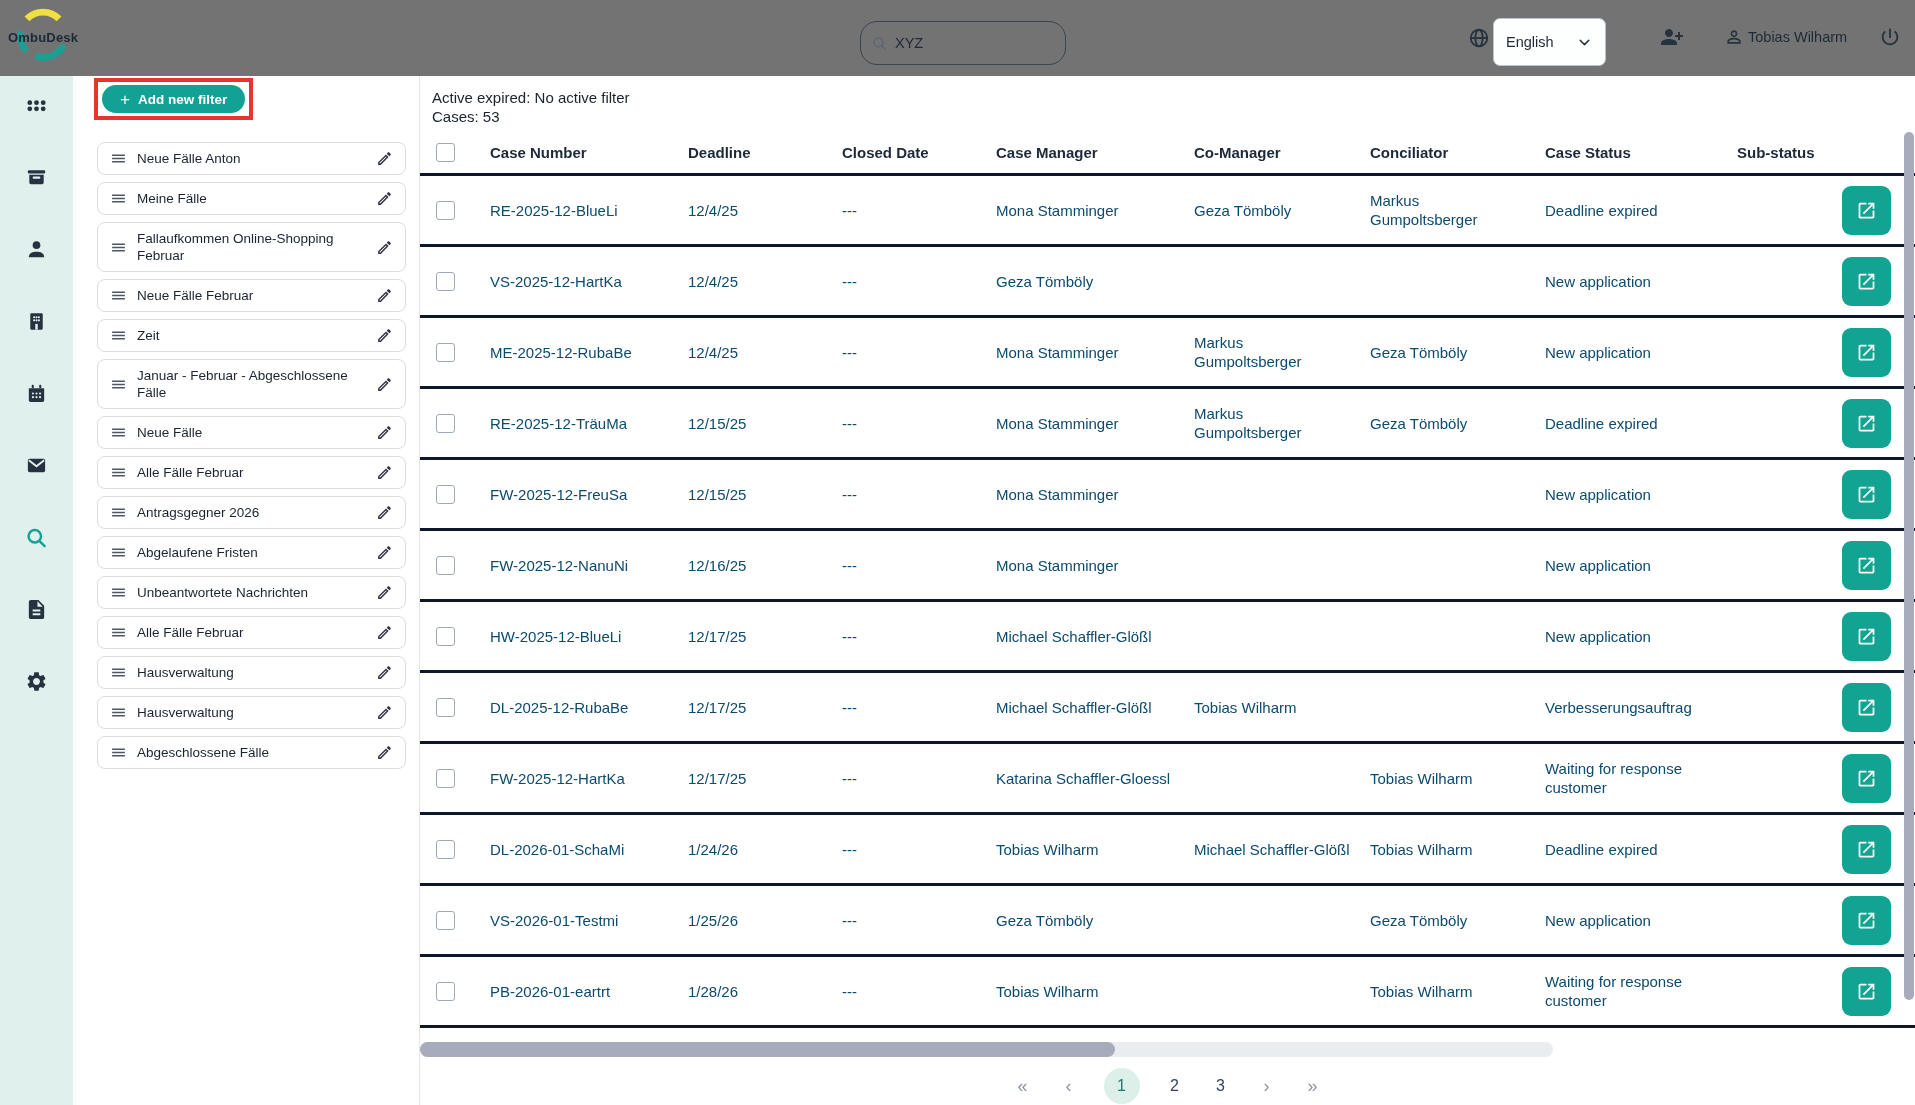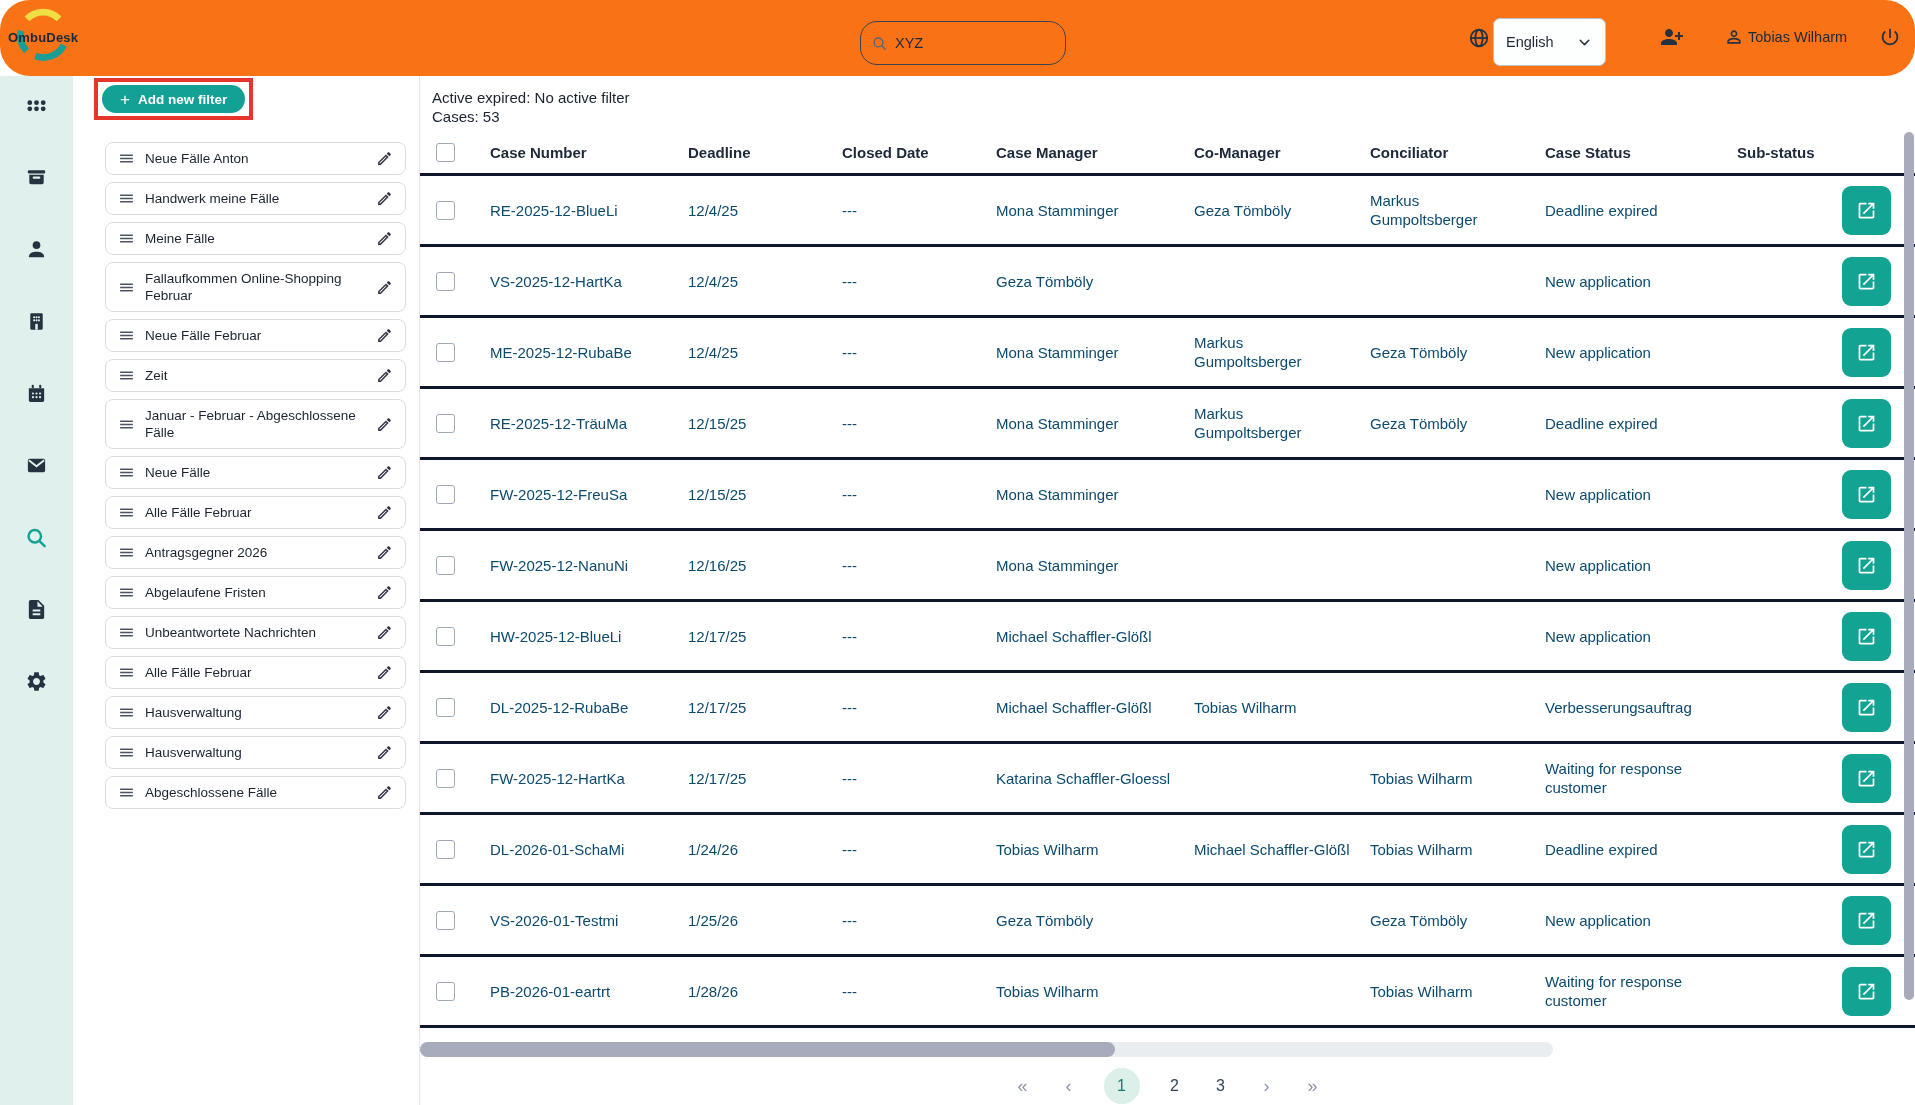--- a/index.html
+++ b/index.html
@@ -5,21 +5,21 @@
   * { box-sizing: border-box; margin:0; padding:0; }
   html,body { width:1915px; height:1105px; }
   body {
     font-family:"Liberation Sans", sans-serif;
     background:#ffffff;
     color:#212c3a;
     position:relative;
     overflow:hidden;
   }
   
-  .topbar{ position:absolute; top:0; left:0; width:1915px; height:76px; background:#f97316; z-index:5;border-radius:30px;}
+  .topbar{ position:absolute; top:0; left:0; width:1915px; height:76px; background:#737373; z-index:5;}
   .logo{ position:absolute; left:6px; top:4px; width:90px; height:64px; cursor:pointer;}
   .logo svg{ position:absolute; left:8px; top:2px;}
   .logo-text{ position:absolute; left:2px; top:26px; font-size:13px; font-weight:bold; color:#1d2936; letter-spacing:.2px;}
   .searchbox{ position:absolute; left:860px; top:21px; width:206px; height:44px; border:1.6px solid #3a4452; border-radius:17px; display:flex; align-items:center; padding:0 10px; gap:7px; background:transparent;}
   .searchbox input{ border:none; outline:none; background:transparent; font-family:inherit; font-size:14.5px; font-weight:500; color:#20293a; width:150px;}
   .tb-icon{ color:#273240; display:inline-flex; align-items:center;}
   .globe{ position:absolute; left:1468px; top:27px;}
   .langbox{ position:absolute; left:1493px; top:18px; width:113px; height:48px; background:#fdfefe; border:1px solid #b9c4cc; border-radius:7px; display:flex; align-items:center; justify-content:space-between; padding:0 12px; cursor:pointer;}
   .langbox .lang-label{ font-size:14.5px; color:#1e2936;}
   .personadd{ position:absolute; left:1660px; top:25px; cursor:pointer;}
@@ -29,21 +29,21 @@
   
   .rail{ position:absolute; left:0; top:76px; width:73px; height:1029px; background:#e0f1ed; display:flex; flex-direction:column; align-items:center; padding-top:18px; gap:49px; z-index:4;}
   .rail .ricon{ width:23px; height:23px; color:#273240; cursor:pointer; display:flex; align-items:center; justify-content:center;}
   .rail .ricon.active{ color:#14a195;}
   
   .filterpanel{ position:absolute; left:73px; top:76px; width:347px; height:1029px; background:#ffffff; border-right:1px solid #e3e7ea; z-index:3;}
   .addfilter-highlight{ margin:2px 0 0 21px; width:fit-content; border:4px solid #e6352b; padding:3px 4px; }
   .addfilter-btn{ background:#14a195; color:#ffffff; border:none; border-radius:999px; height:28px; padding:0 18px; font-family:inherit; font-size:13.5px; font-weight:bold; display:flex; align-items:center; gap:8px; cursor:pointer;}
   .addfilter-btn .plus{ font-size:17px; font-weight:normal; line-height:1;}
   .filterlist{ margin-top:22px; padding:0 13px 0 24px; display:flex; flex-direction:column; gap:7px;}
-  .filteritem{ background:#fff; border:1px solid #d8dde2; border-radius:8px; padding:7px 12px; display:flex; align-items:center; gap:10px; cursor:pointer; min-height:33px;margin-left:8px;}
+  .filteritem{ background:#fff; border:1px solid #d8dde2; border-radius:8px; padding:7px 12px; display:flex; align-items:center; gap:10px; cursor:pointer; min-height:33px;}
   .filteritem .flabel{ font-size:13.5px; color:#1b2430; line-height:17px; flex:1;}
   .filteritem .drag{ color:#4b5563; flex:0 0 auto; display:flex; cursor:grab;}
   .filteritem .pencil{ color:#2f3540; flex:0 0 auto; display:flex; cursor:pointer;}
   
   .main{ position:absolute; left:420px; top:76px; width:1495px; height:1029px; background:#fff;}
   .statusblock{ padding:12px 0 0 12px; font-size:15px; color:#1a2330; line-height:19px;}
   .table{ margin-top:6px;}
   .trow{ display:grid; grid-template-columns:70px 198px 154px 154px 198px 176px 175px 192px 105px 1fr; align-items:center; border-bottom:3px solid #0f172a;}
   .thead{ height:44px; font-weight:bold; font-size:15px; color:#1d2839;}
   .tbody-row{ height:71px; font-size:15px; color:#0c4a6e;}
@@ -220,33 +220,20 @@
           </svg>
         </span>
         <span class="flabel">Neue Fälle Anton</span>
         <span class="pencil">
           <svg width="17" height="17" viewBox="0 0 24 24" fill="currentColor">
             <path d="M14.06 9.02l.92.92L5.92 19H5v-.92l9.06-9.06M17.66 3c-.25 0-.51.1-.7.29l-1.83 1.83 3.75 3.75 1.83-1.83c.39-.39.39-1.02 0-1.41l-2.34-2.34c-.2-.2-.45-.29-.71-.29zm-3.6 3.19L3 17.25V21h3.75L17.81 9.94l-3.75-3.75z"></path>
           </svg>
         </span>
       </div>
 
-      <div class="filteritem">
-        <span class="drag">
-          <svg width="17" height="17" viewBox="0 0 24 24" fill="currentColor">
-            <path d="M3 17.5h18v-1.8H3zm0-4.6h18v-1.8H3zm0-6.4v1.8h18V6.5z"></path>
-          </svg>
-        </span>
-        <span class="flabel">Handwerk meine Fälle</span>
-        <span class="pencil">
-          <svg width="17" height="17" viewBox="0 0 24 24" fill="currentColor">
-            <path d="M14.06 9.02l.92.92L5.92 19H5v-.92l9.06-9.06M17.66 3c-.25 0-.51.1-.7.29l-1.83 1.83 3.75 3.75 1.83-1.83c.39-.39.39-1.02 0-1.41l-2.34-2.34c-.2-.2-.45-.29-.71-.29zm-3.6 3.19L3 17.25V21h3.75L17.81 9.94l-3.75-3.75z"></path>
-          </svg>
-        </span>
-      </div>
 
       <div class="filteritem">
         <span class="drag">
           <svg width="17" height="17" viewBox="0 0 24 24" fill="currentColor">
             <path d="M3 17.5h18v-1.8H3zm0-4.6h18v-1.8H3zm0-6.4v1.8h18V6.5z"></path>
           </svg>
         </span>
         <span class="flabel">Meine Fälle</span>
         <span class="pencil">
           <svg width="17" height="17" viewBox="0 0 24 24" fill="currentColor">

